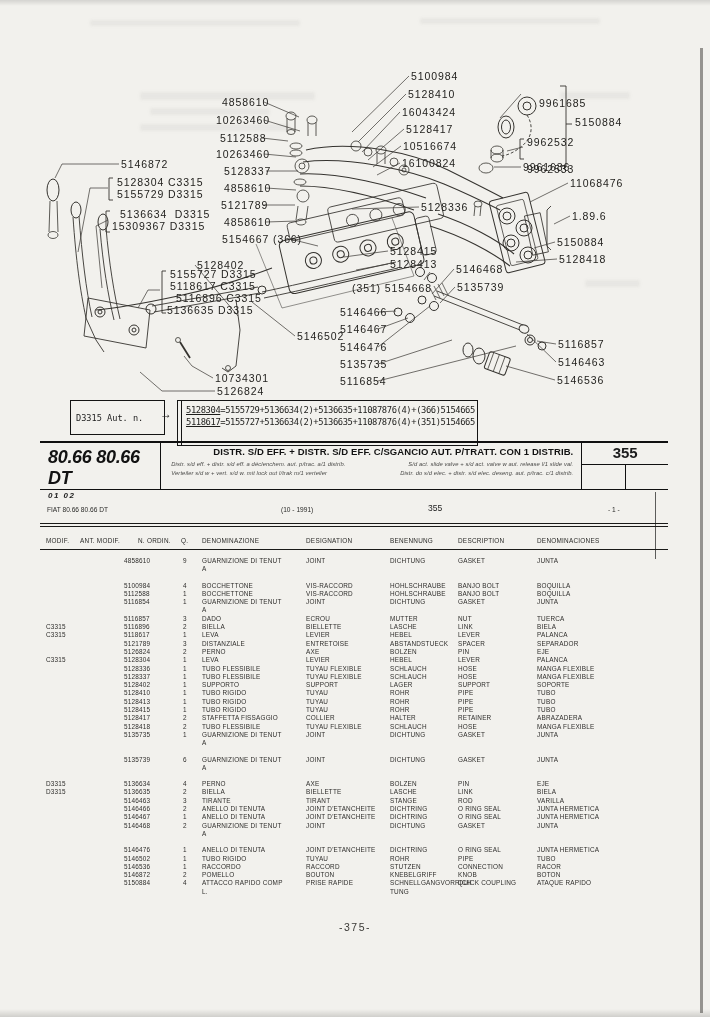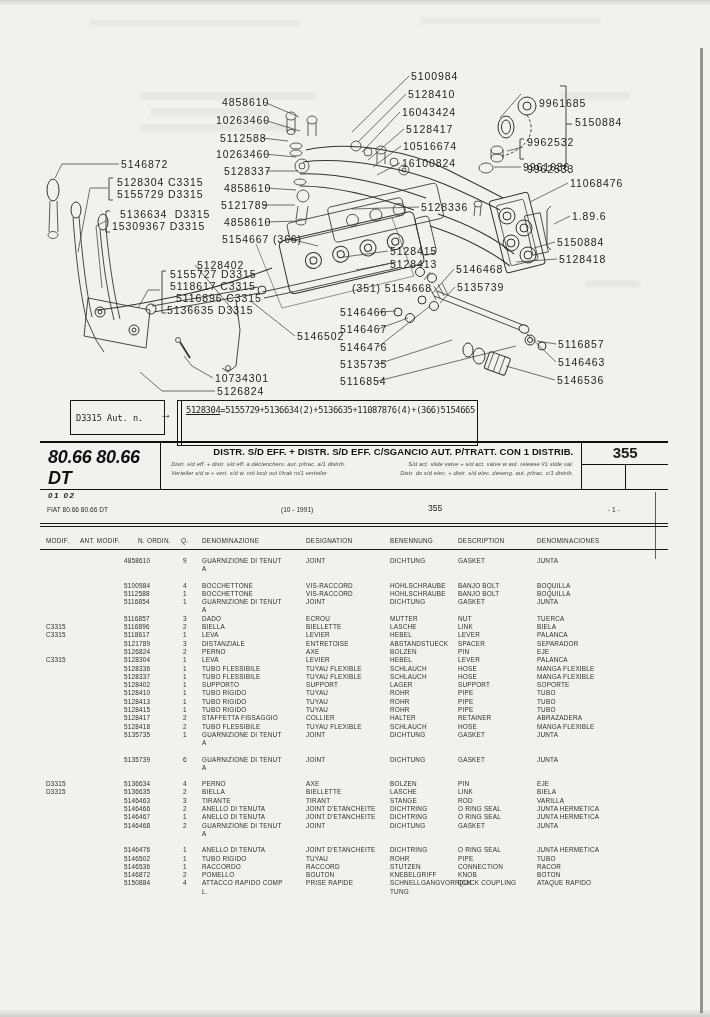--- a/index.html
+++ b/index.html
@@ -321,20 +321,21 @@
       <div class="dlabel" style="left: 558px; top: 356px;">5146463</div>
       <div class="dlabel" style="left: 557px; top: 374px;">5146536</div>
     </div>
 
   <div class="notebox-left">
     <span>D3315 Aut. n.</span>
   </div>
   <div class="notebox-arrow">→</div>
   <div class="notebox-right">
     <div><span class="u">5128304</span><span>=5155729+5136634(2)+5136635+11087876(4)+(366)5154665</span></div>
+    <div><span class="u">5118617</span><span>=5155727+5136634(2)+5136635+11087876(4)+(351)5154665</span></div>
   </div>
 
   <div class="band">
     <div class="band-left">
       <div class="model">80.66 80.66 DT</div>
       <div class="code">01 02</div>
     </div>
     <div class="band-center">
       <div class="title">DISTR. S/D EFF. + DISTR. S/D EFF. C/SGANCIO AUT. P/TRATT. CON 1 DISTRIB.</div>
       <div class="subrow">
@@ -716,13 +717,14 @@
         <div class="tc tc-it">ATTACCO RAPIDO COMP
 L.</div>
         <div class="tc tc-fr">PRISE RAPIDE</div>
         <div class="tc tc-de">SCHNELLGANGVORRICH
 TUNG</div>
         <div class="tc tc-en">QUICK COUPLING</div>
         <div class="tc tc-es">ATAQUE RAPIDO</div>
       </div>
     </div>
 
+  <div class="footer">-375-</div>
 </div>
 
 </body></html>

